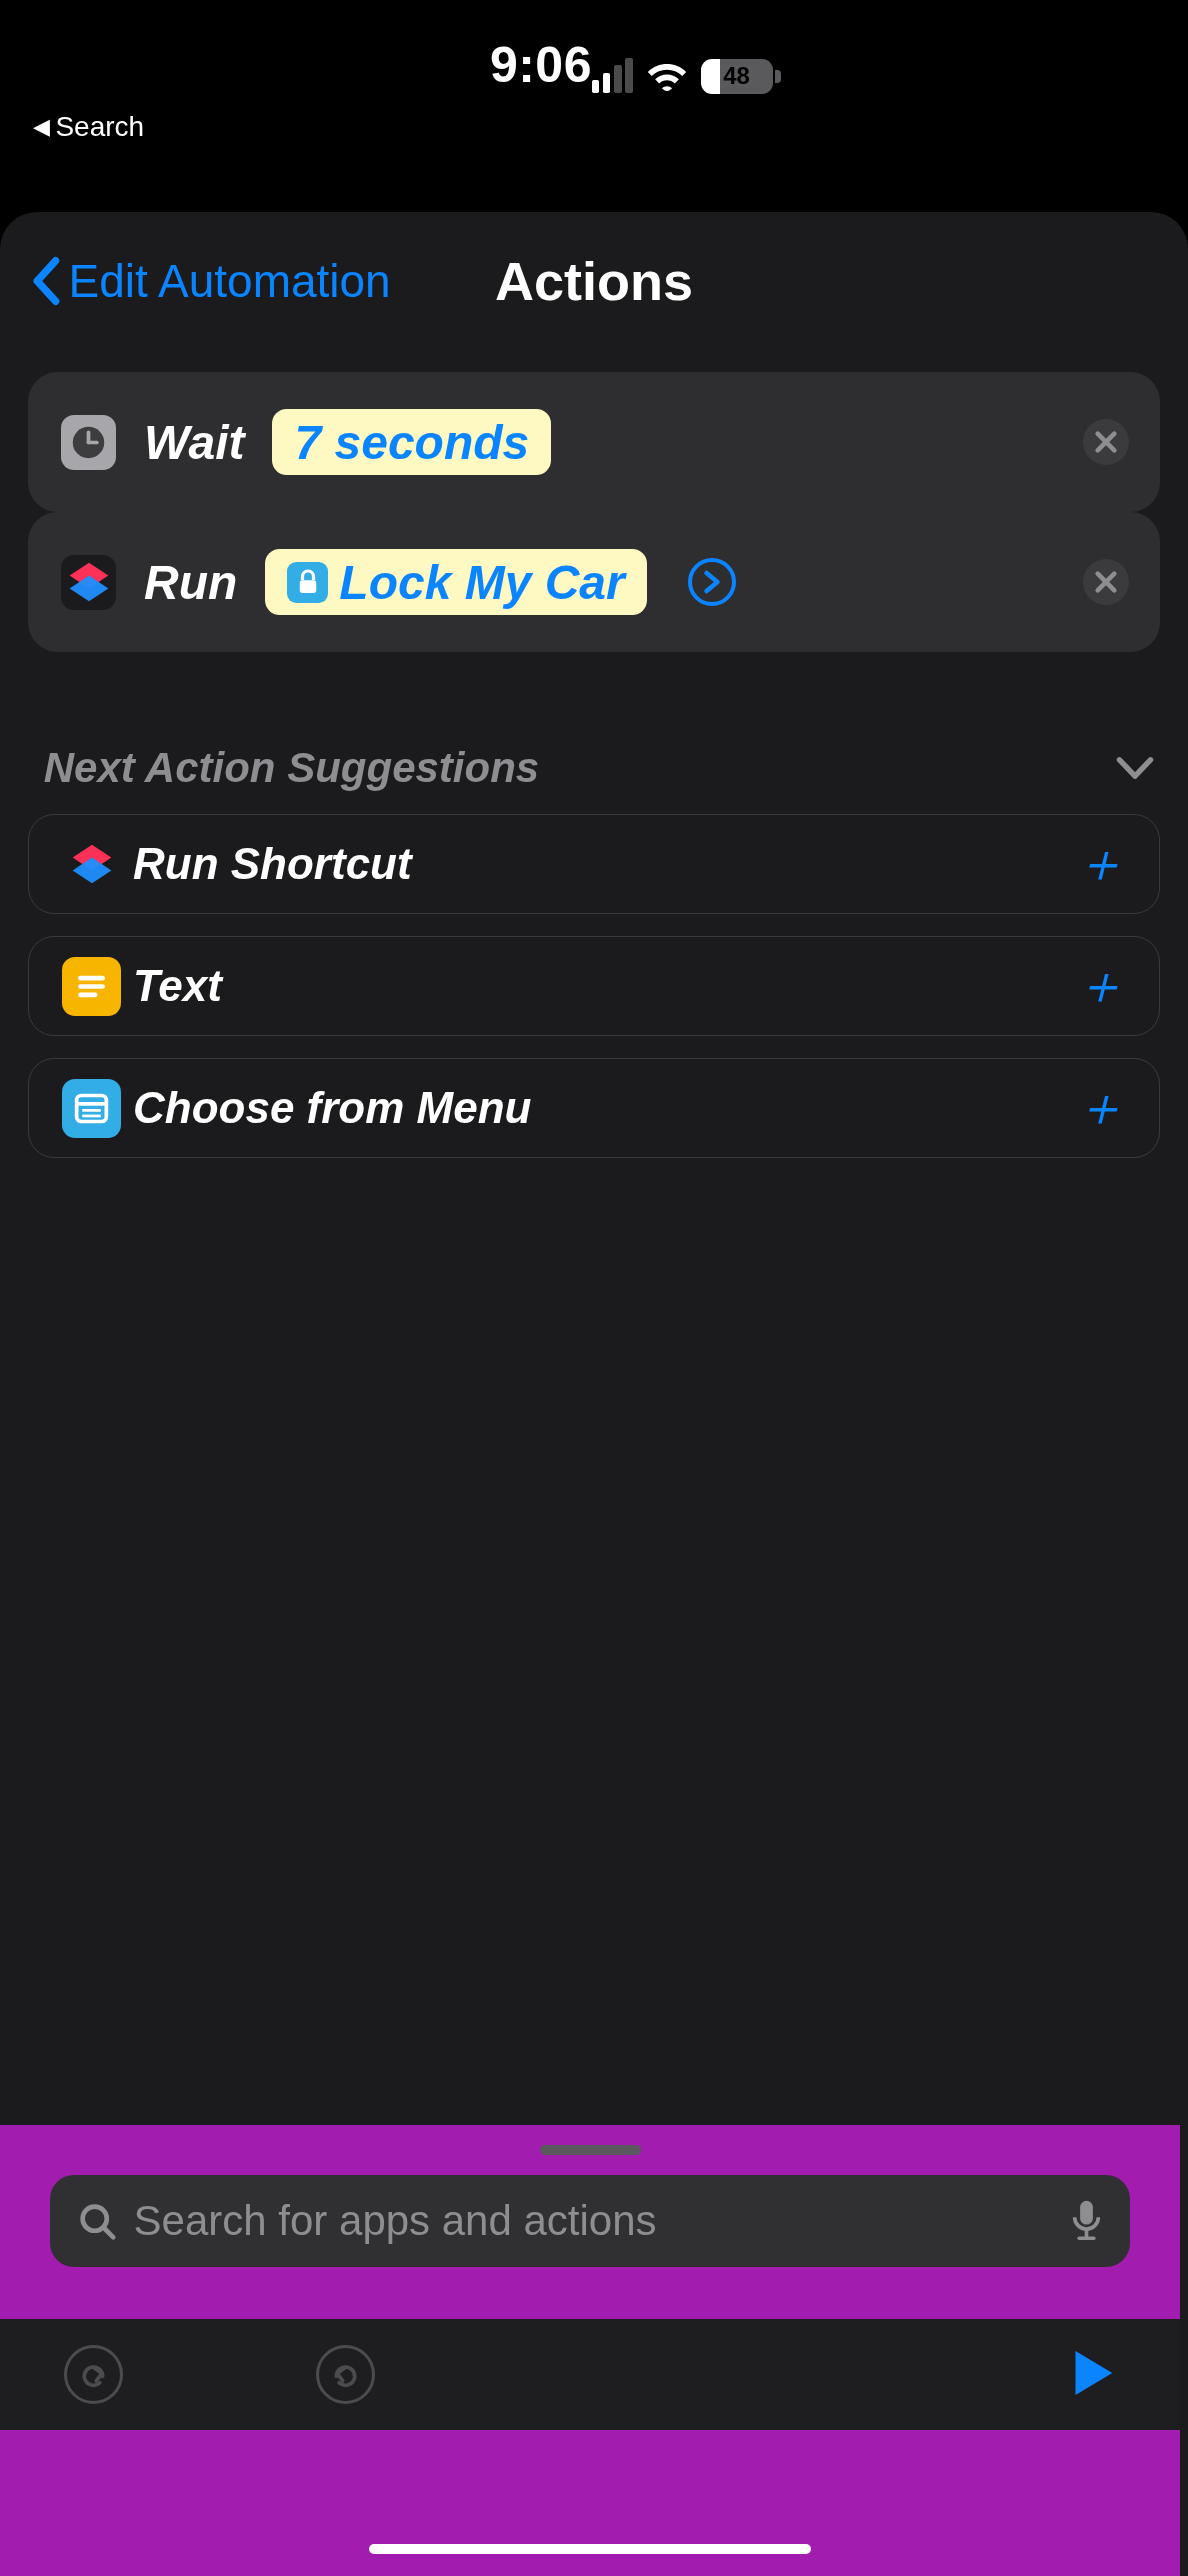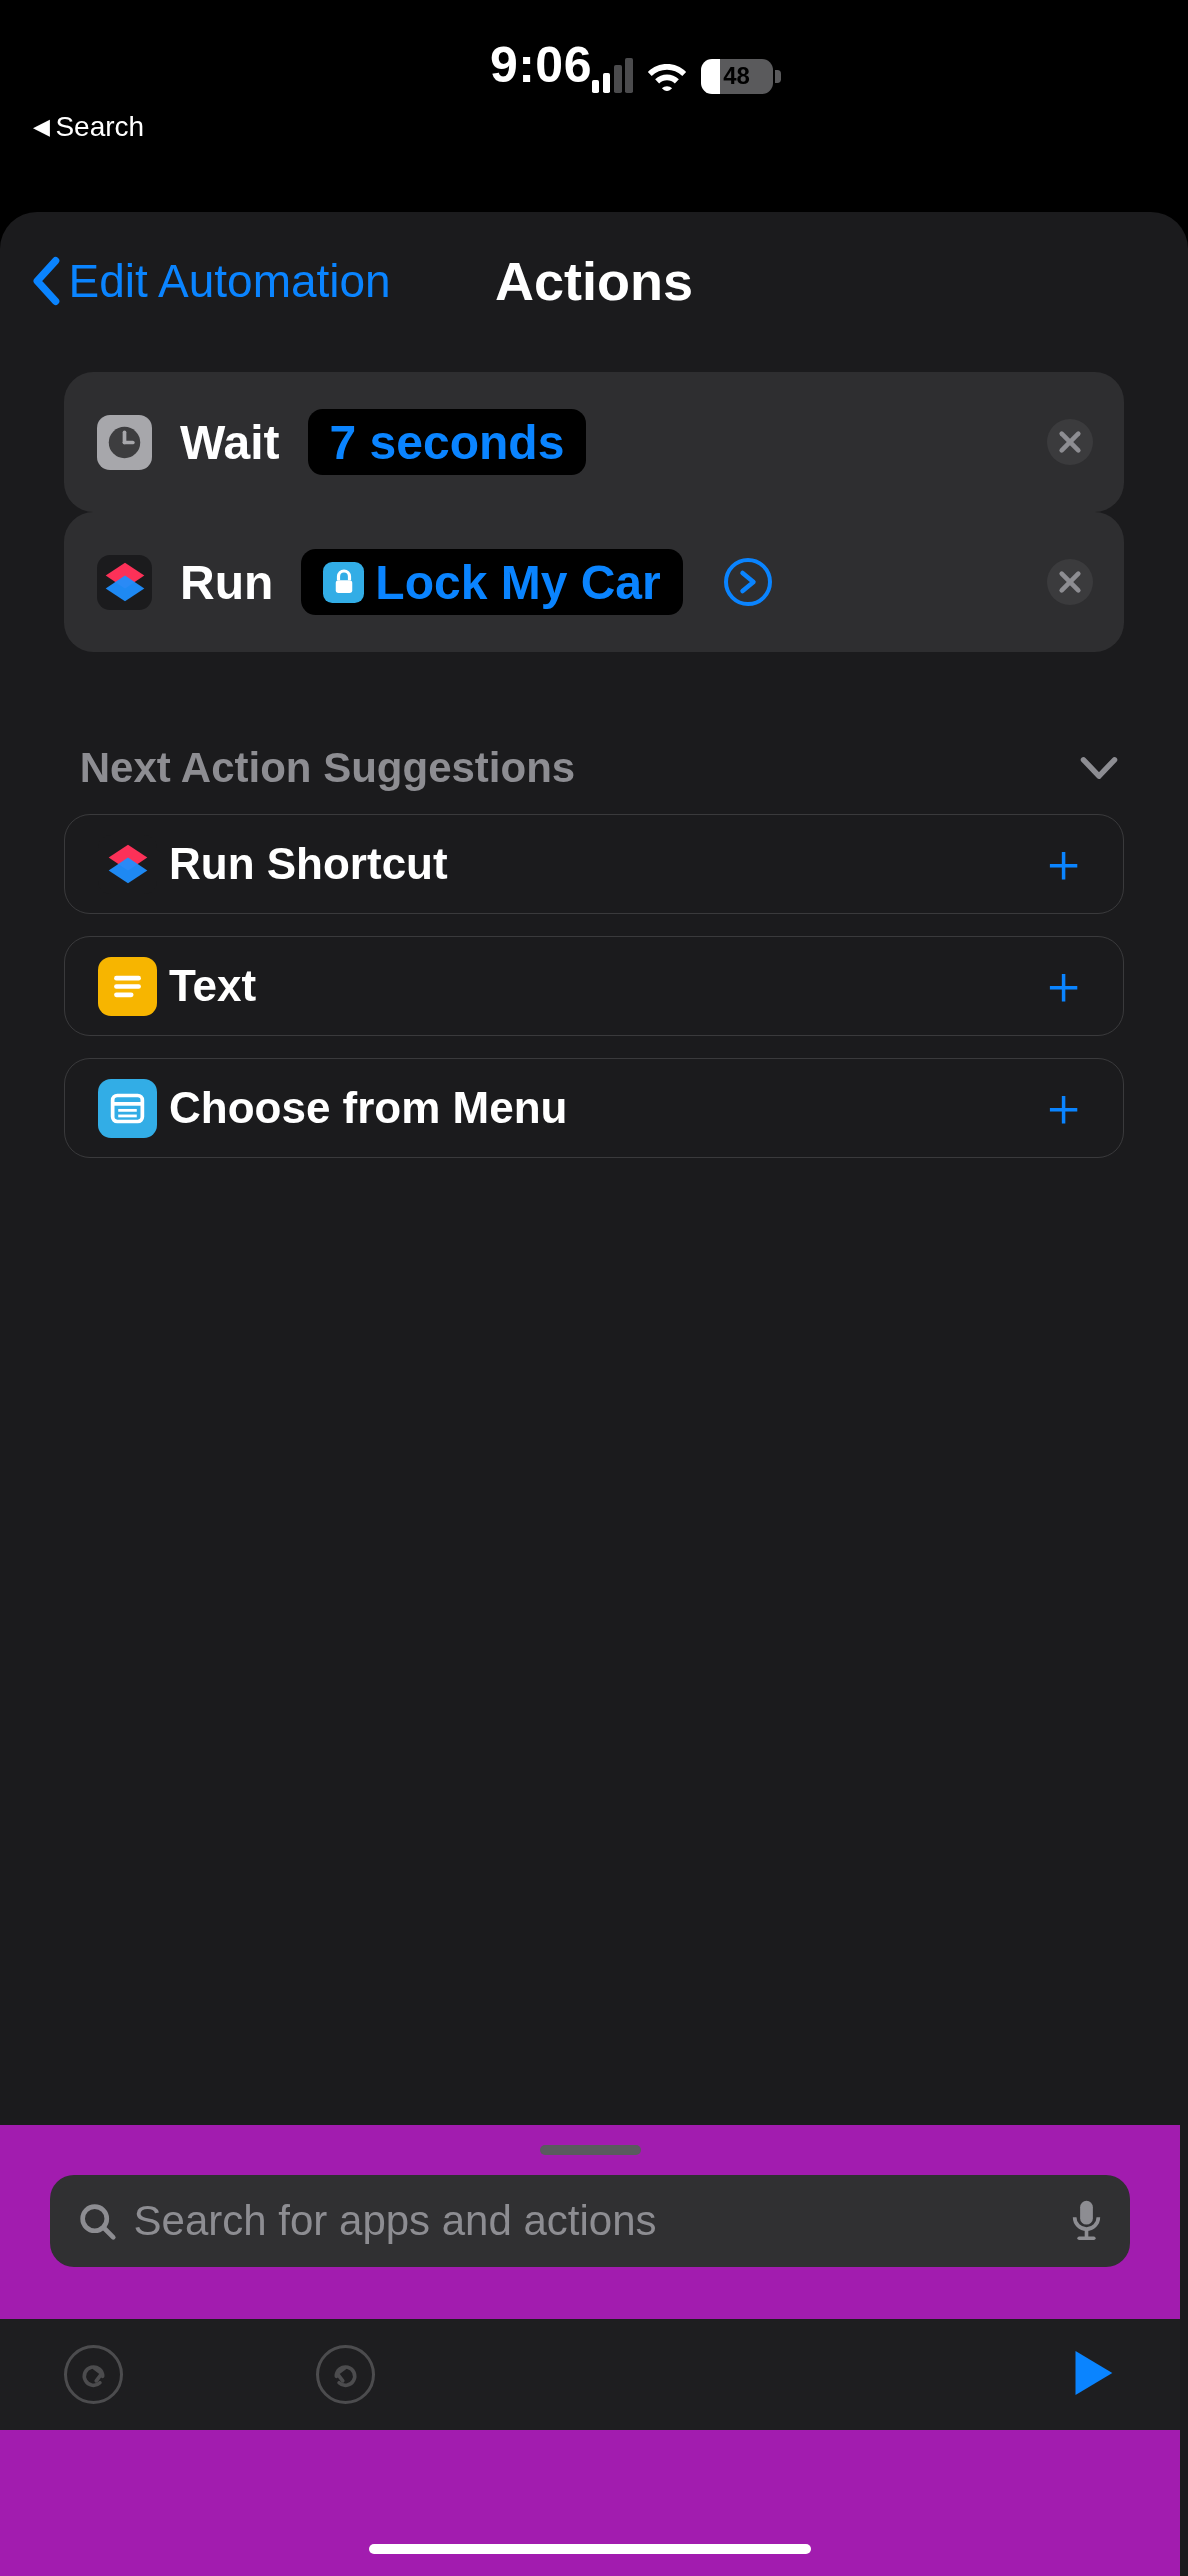--- a/index.html
+++ b/index.html
@@ -133,21 +133,22 @@
       font-weight: 400;
     }
     .nav-back svg { display:block; }
     .nav-title {
       font-size: 54px;
       font-weight: 700;
       color: #fff;
     }
 
     .content {
-      padding: 0 64px;
+      padding: 0 28px;
+      font-style: italic;
     }
 
     
     .action-card {
       background: #2e2e30;
       border-radius: 29.5px;
       padding: 37px 33px;
       display: flex;
       align-items: center;
       gap: 28px;
@@ -170,21 +171,21 @@
     .card-icon.shortcuts {
       background: #1b1b1d;
     }
 
     .action-label {
       font-size: 48px;
       font-weight: 600;
       color: #fff;
     }
     .pill {
-      background: #000000;
+      background: #fef9c3;
       border-radius: 14.7px;
       padding: 5.5px 22px;
       display: inline-flex;
       align-items: center;
       gap: 11px;
       font-size: 48px;
       font-weight: 600;
       color: #0a84ff;
     }
     .pill .lock-badge {

